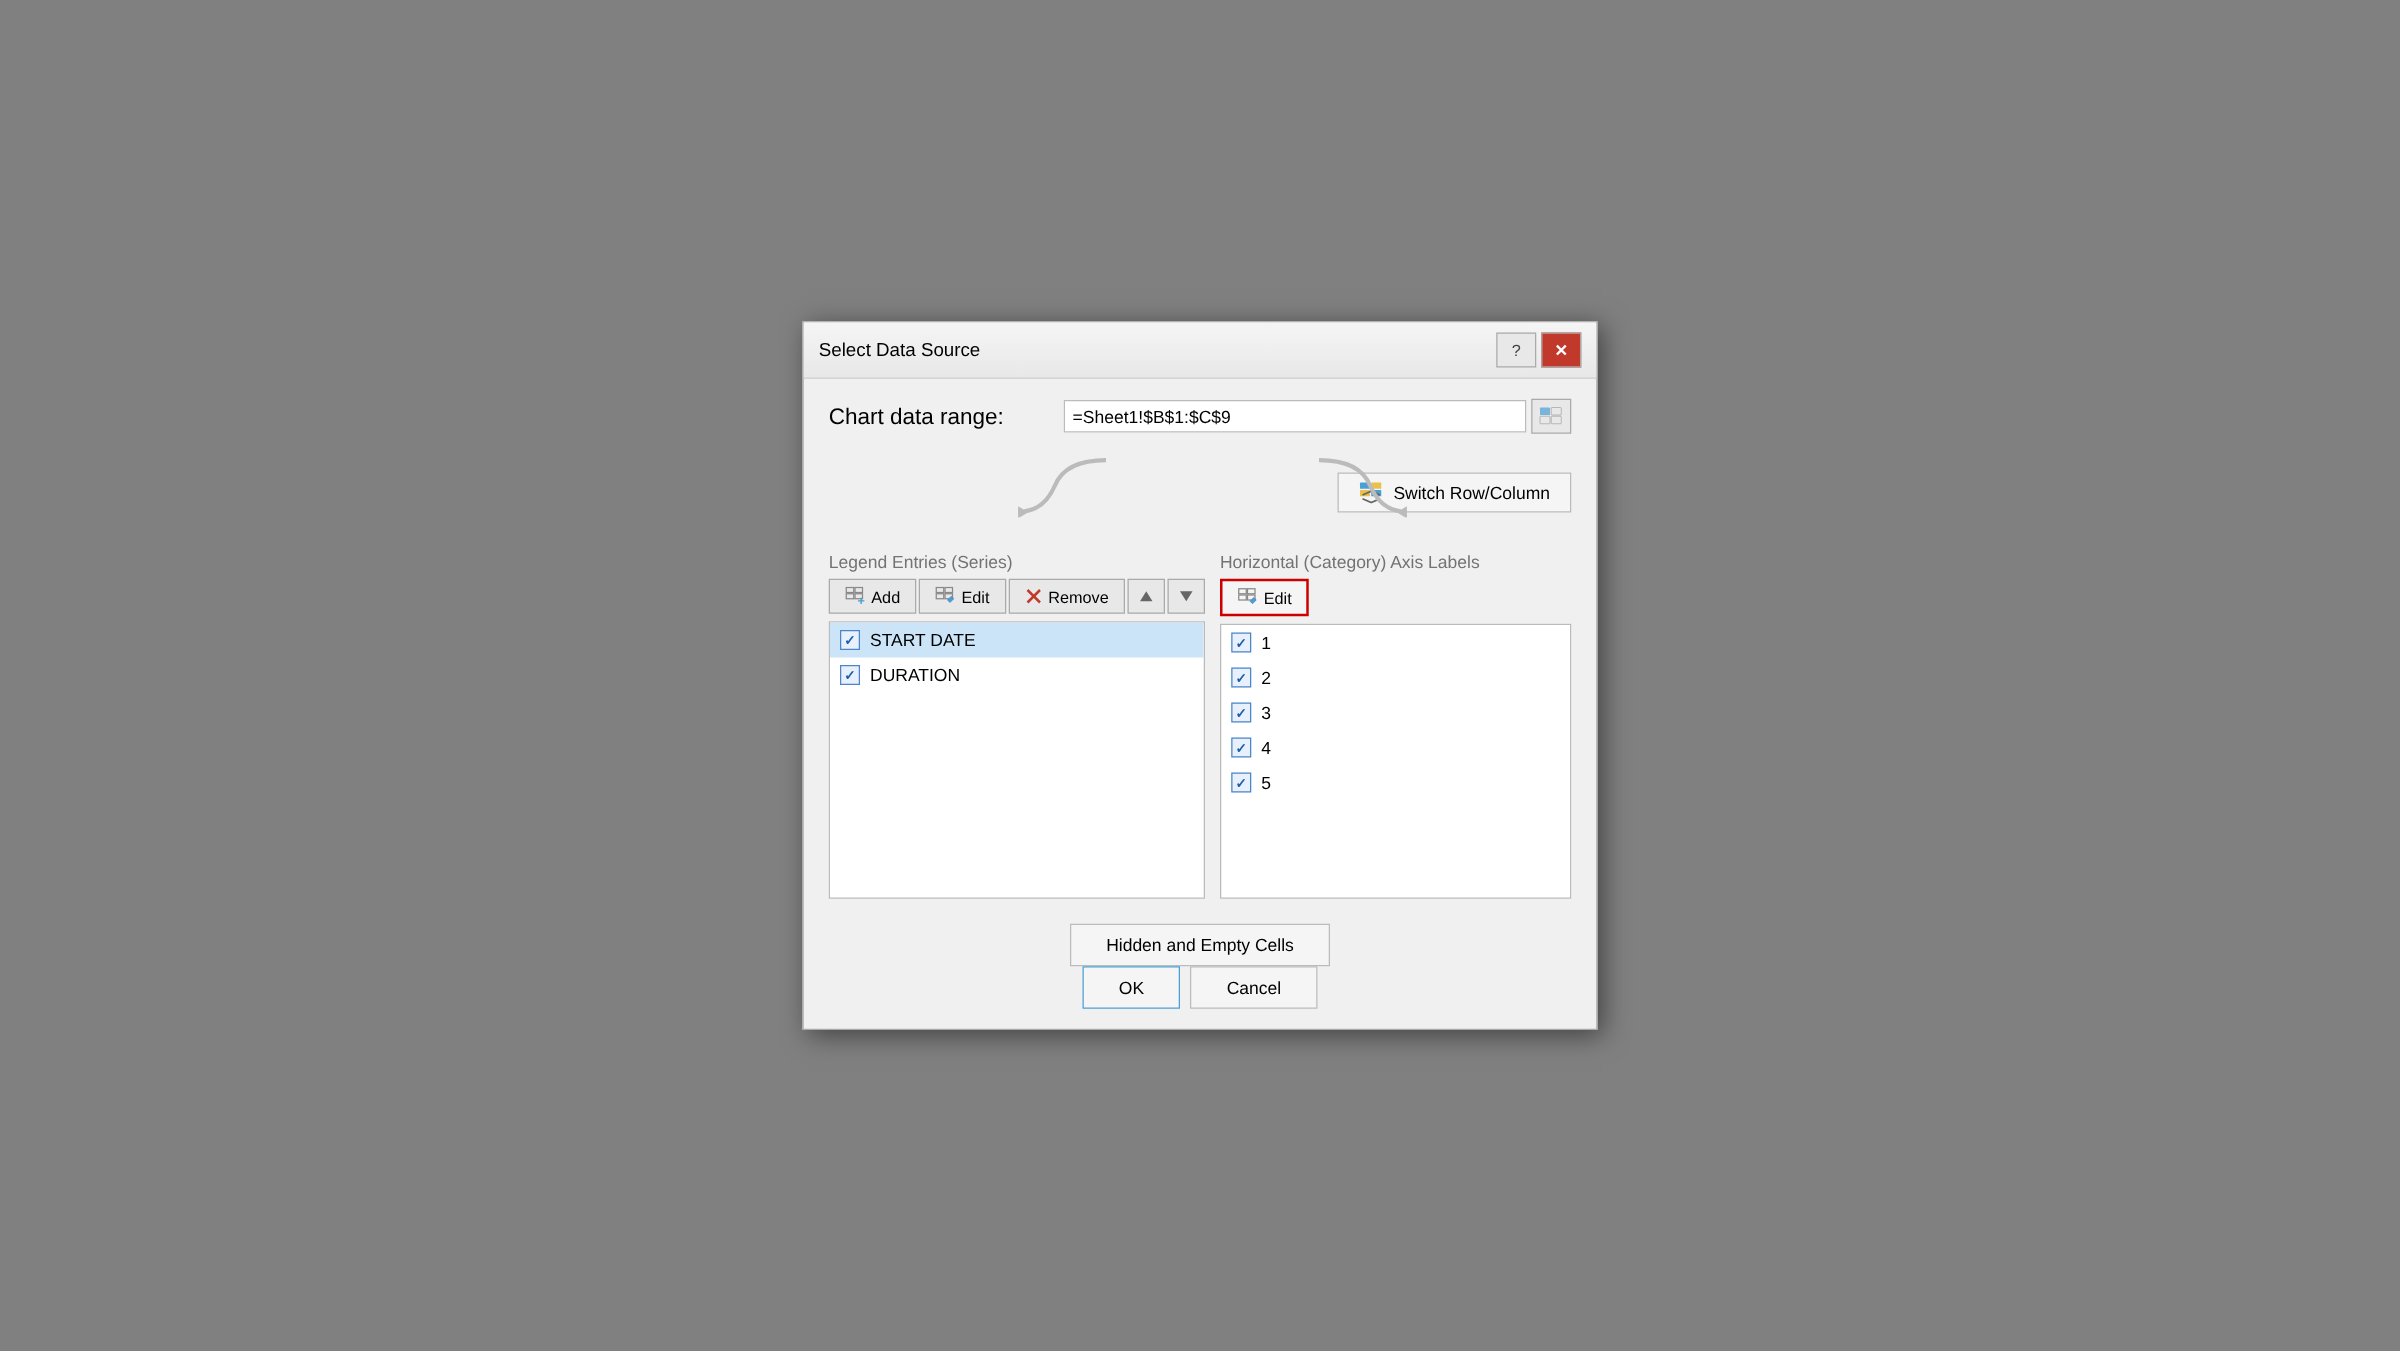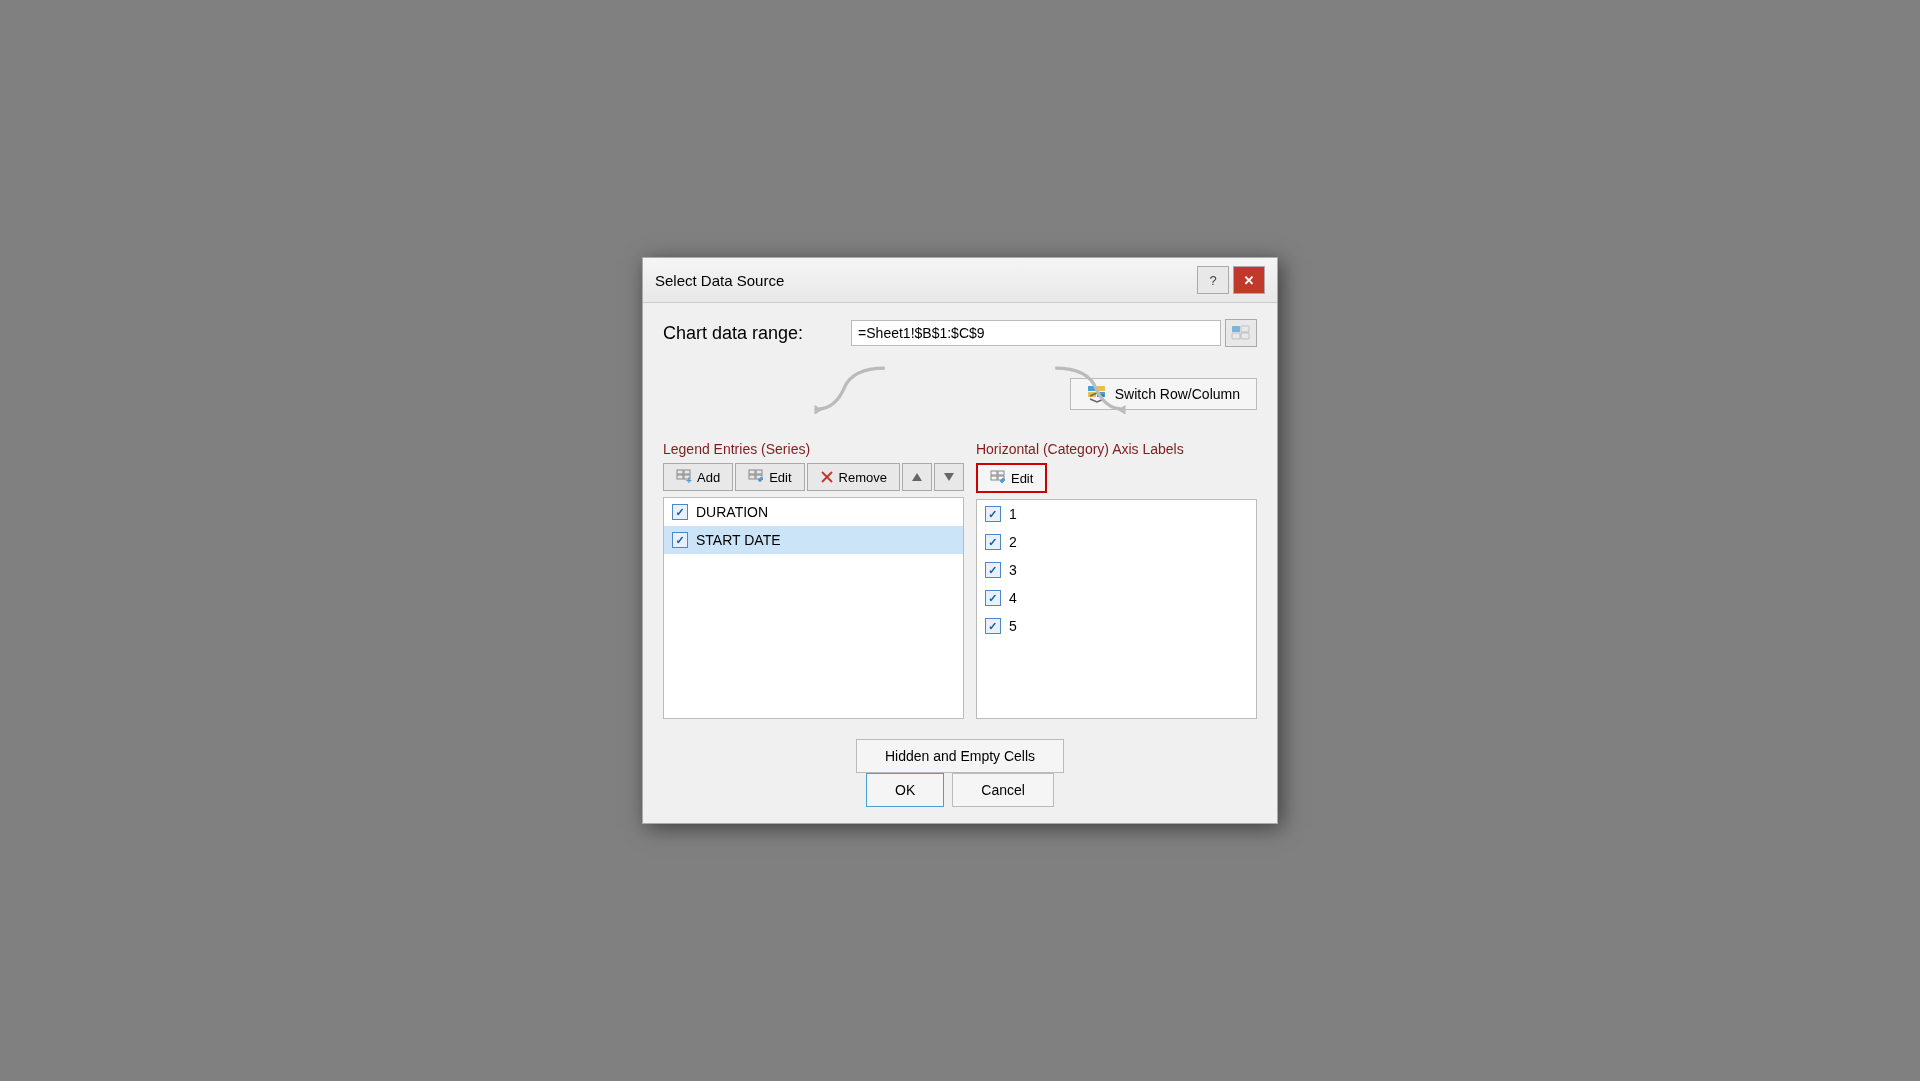--- a/index.html
+++ b/index.html
@@ -133,21 +133,21 @@
       display: flex;
       flex-direction: column;
       gap: 6px;
       flex: 1;
     }
     .panel-right {
       flex: 1;
     }
     .panel-title {
       font-size: 14px;
-      color: #7f1d1d;
+      color: #737373;
     }
 
     
     .toolbar {
       display: flex;
       gap: 2px;
     }
     .tool-btn {
       border: 1px solid #aaa;
       background: #e8e8e8;
@@ -354,27 +354,27 @@
               <polygon points="6,2 11,10 1,10" fill="#666"></polygon>
             </svg>
           </button>
           <button class="tool-btn icon-only">
             <svg width="12" height="12" viewBox="0 0 12 12">
               <polygon points="6,10 11,2 1,2" fill="#666"></polygon>
             </svg>
           </button>
         </div>
         <div class="list-box">
+          <div class="list-item selected">
+            <div class="checkbox checked"></div>
+            <span>START  DATE</span>
+          </div>
           <div class="list-item">
             <div class="checkbox checked"></div>
             <span>DURATION</span>
-          </div>
-          <div class="list-item selected">
-            <div class="checkbox checked"></div>
-            <span>START  DATE</span>
           </div>
         </div>
       </div>
 
       <div class="panel panel-right">
         <div class="panel-title">Horizontal (Category) Axis Labels</div>
         <div class="toolbar">
           <button class="tool-btn edit-btn-highlighted">
             <svg width="16" height="16" viewBox="0 0 16 16">
               <rect x="1" y="1" width="6" height="4" fill="none" stroke="#888" stroke-width="1"></rect>

